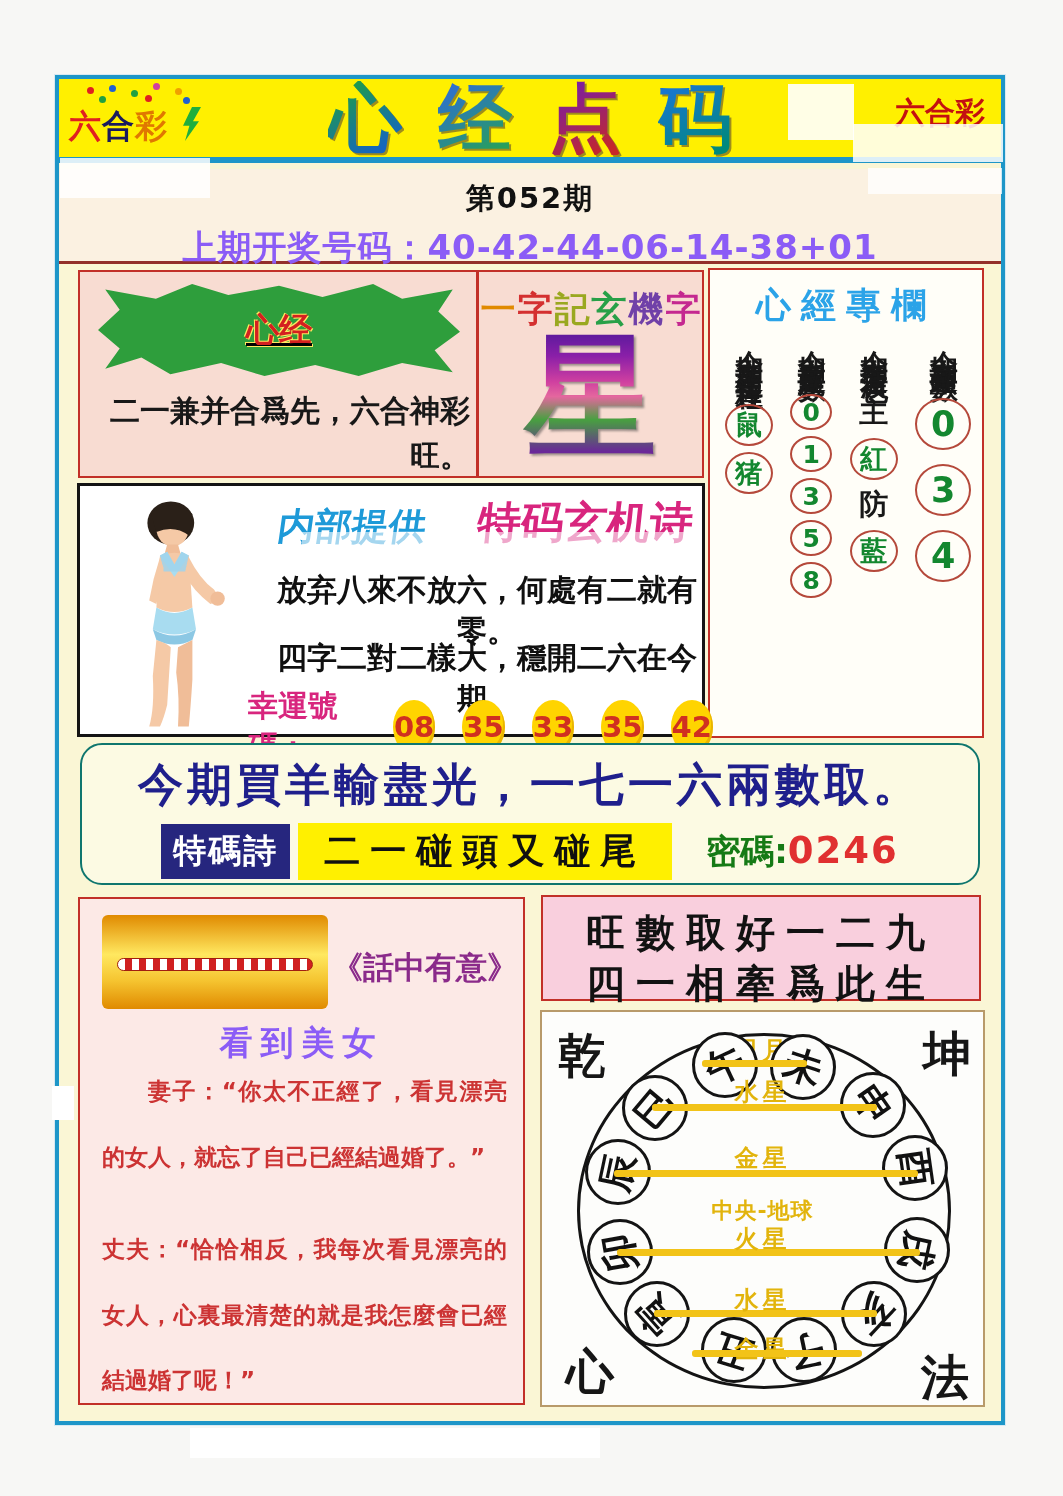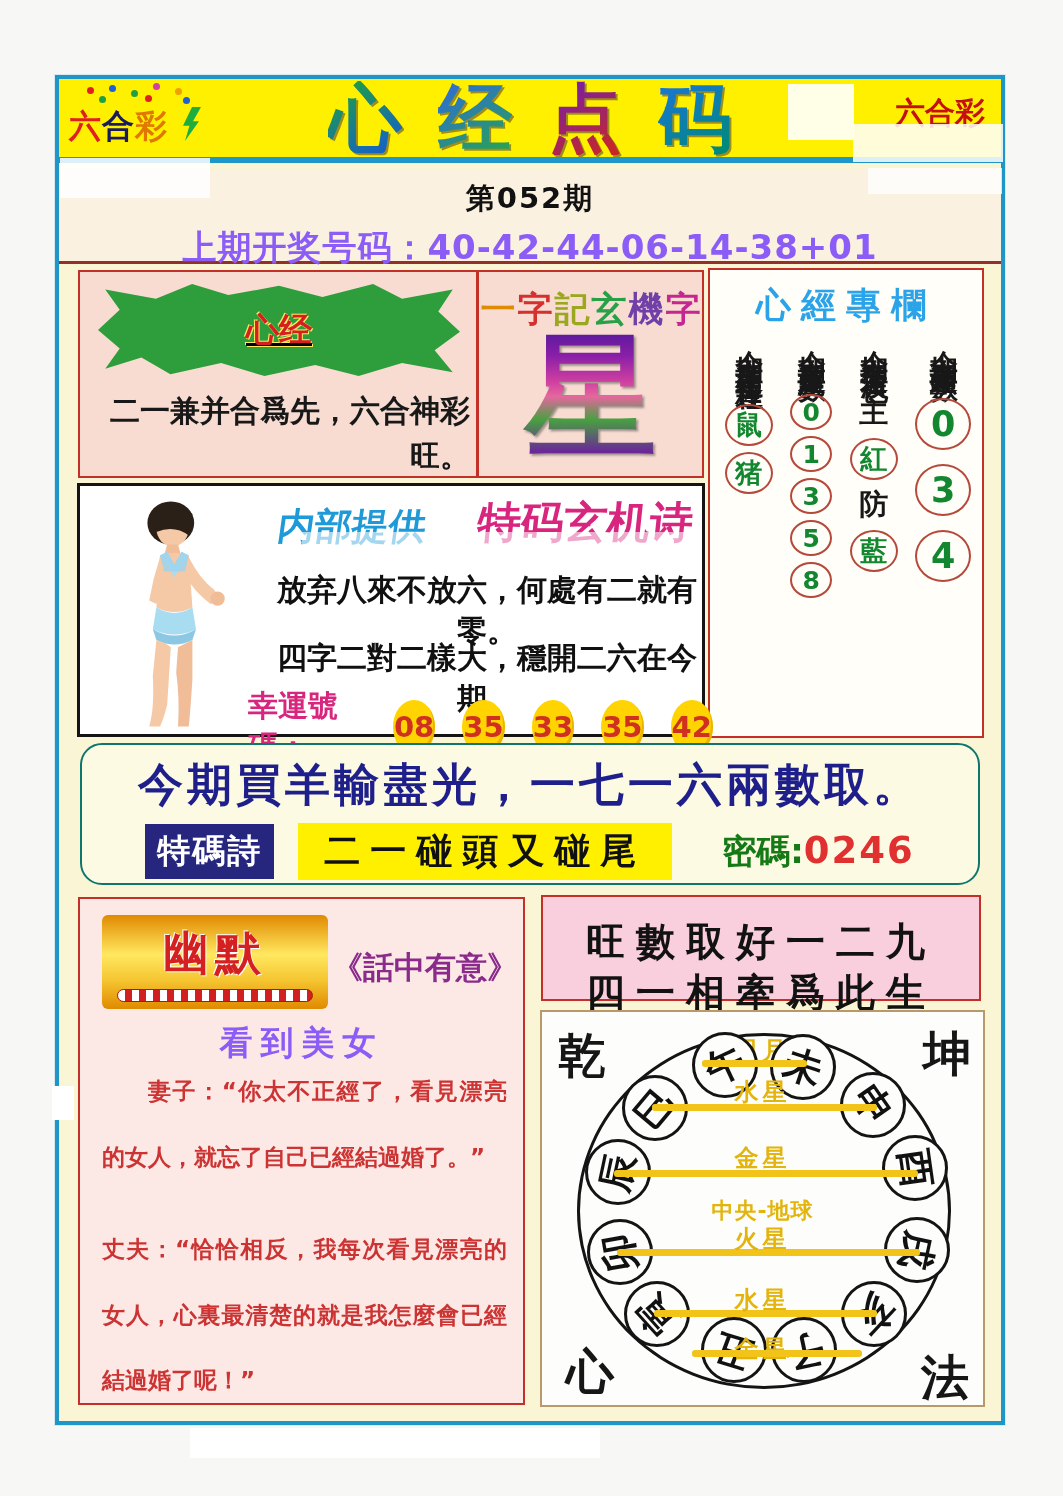--- a/index.html
+++ b/index.html
@@ -87,21 +87,21 @@
   .lucky-row { position:absolute; left:168px; top:200px; display:flex; align-items:center; }
   .lucky-label { font-size:30px; font-weight:900; color:#D8257E; font-family:"DejaVu Serif","Liberation Serif",serif; }
   .ball { width:54px; height:54px; border-radius:50%; background:#FFD400; color:#D03020; font-weight:900; font-size:29px;
           display:flex; align-items:center; justify-content:center; margin-left:27px; box-shadow:inset -2px -3px 0 rgba(220,160,0,.6); }
 
   
   .woman { position:absolute; left:8px; top:6px; width:180px; height:242px; }
 
   
   .banner-verse { margin-top:10px; text-align:center; font-size:45px; font-weight:900; color:#1F1F8C; letter-spacing:4px; }
-  .banner-row { display:flex; align-items:center; justify-content:center; margin-top:8px; gap:24px; }
+  .banner-row { display:flex; align-items:center; justify-content:center; margin-top:8px; gap:8px; }
   .sp-label { background:#26267E; color:#fff; font-size:33px; font-weight:900; padding:5px 12px; letter-spacing:2px; }
   .sp-poem { background:#FFF000; color:#101010; font-size:36px; font-weight:900; padding:4px 26px; letter-spacing:10px;
              font-family:"DejaVu Serif","Liberation Serif",serif; }
   .code-group { display:flex; align-items:baseline; margin-left:26px; }
   .code-label { color:#157A15; font-size:34px; font-weight:900; }
   .code-value { color:#E03030; font-size:37px; font-weight:900; letter-spacing:2px; }
 
   
   .humor-badge { position:absolute; left:22px; top:16px; width:226px; height:94px; border-radius:6px;
                  background:linear-gradient(180deg,#E08A00 0%,#FFE860 42%,#f5c430 70%,#E08A00 100%);
@@ -111,21 +111,21 @@
   .diamond-chain { width:196px; height:13px; margin-top:4px; border-radius:7px; border:1px solid #a02010;
                    background:repeating-linear-gradient(90deg,#fff 0 7px,#d02020 7px 14px); }
   .humor-sub { position:absolute; left:252px; top:48px; font-size:31px; font-weight:900; color:#8A2A8A; }
   .joke-title { position:absolute; top:122px; width:100%; text-align:center; font-size:33px; font-weight:700; color:#8b5cf6; letter-spacing:8px; }
   .joke-para { position:absolute; left:22px; width:405px; font-size:23px; font-weight:700; color:#CC3333; line-height:2.85; text-align:justify; }
   .jp1 { top:160px; text-indent:2em; } .jp2 { top:318px; }
 
   
   .fortune-line { text-align:center; font-family:"DejaVu Serif","Liberation Serif",serif; font-size:39px; font-weight:900;
                   color:#121212; letter-spacing:11px; line-height:1.3; }
-  .fortune-wrap { padding-top:19px; }
+  .fortune-wrap { padding-top:10px; }
 
   
   .ellipse { position:absolute; left:35px; top:21px; width:374px; height:356px; border:3px solid #141414; border-radius:50%; z-index:1; }
   .branch { position:absolute; width:66px; height:66px; border:3px solid #141414; border-radius:50%; background:#FDFDFB; z-index:3;
             display:flex; align-items:center; justify-content:center; }
   .branch span { font-family:"DejaVu Serif","Liberation Serif",serif; font-size:38px; font-weight:900; color:#111; display:block; }
   .br0{left:150px;top:20px}.br0 span{transform:rotate(-25deg)}
   .br1{left:228px;top:22px}.br1 span{transform:rotate(18deg)}
   .br2{left:80px;top:63px}.br2 span{transform:rotate(-50deg)}
   .br3{left:298px;top:60px}.br3 span{transform:rotate(55deg)}
@@ -268,21 +268,20 @@
         <span class="sp-poem">二一碰頭又碰尾</span>
         <span class="code-group">
           <span class="code-label">密碼:</span>
           <span class="code-value">0246</span>
         </span>
       </div>
     </div>
 
     <div class="box-humor">
       <div class="humor-badge">
-        <div class="humor-word">幽默</div>
         <div class="diamond-chain"></div>
       </div>
       <div class="humor-sub">《話中有意》</div>
       <div class="joke-title">看到美女</div>
       <div class="joke-para jp1">妻子：“你太不正經了，看見漂亮的女人，就忘了自己已經結過婚了。”</div>
       <div class="joke-para jp2">丈夫：“恰恰相反，我每次看見漂亮的女人，心裏最清楚的就是我怎麼會已經結過婚了呢！”</div>
     </div>
 
     <div class="box-fortune">
       <div class="fortune-wrap">

